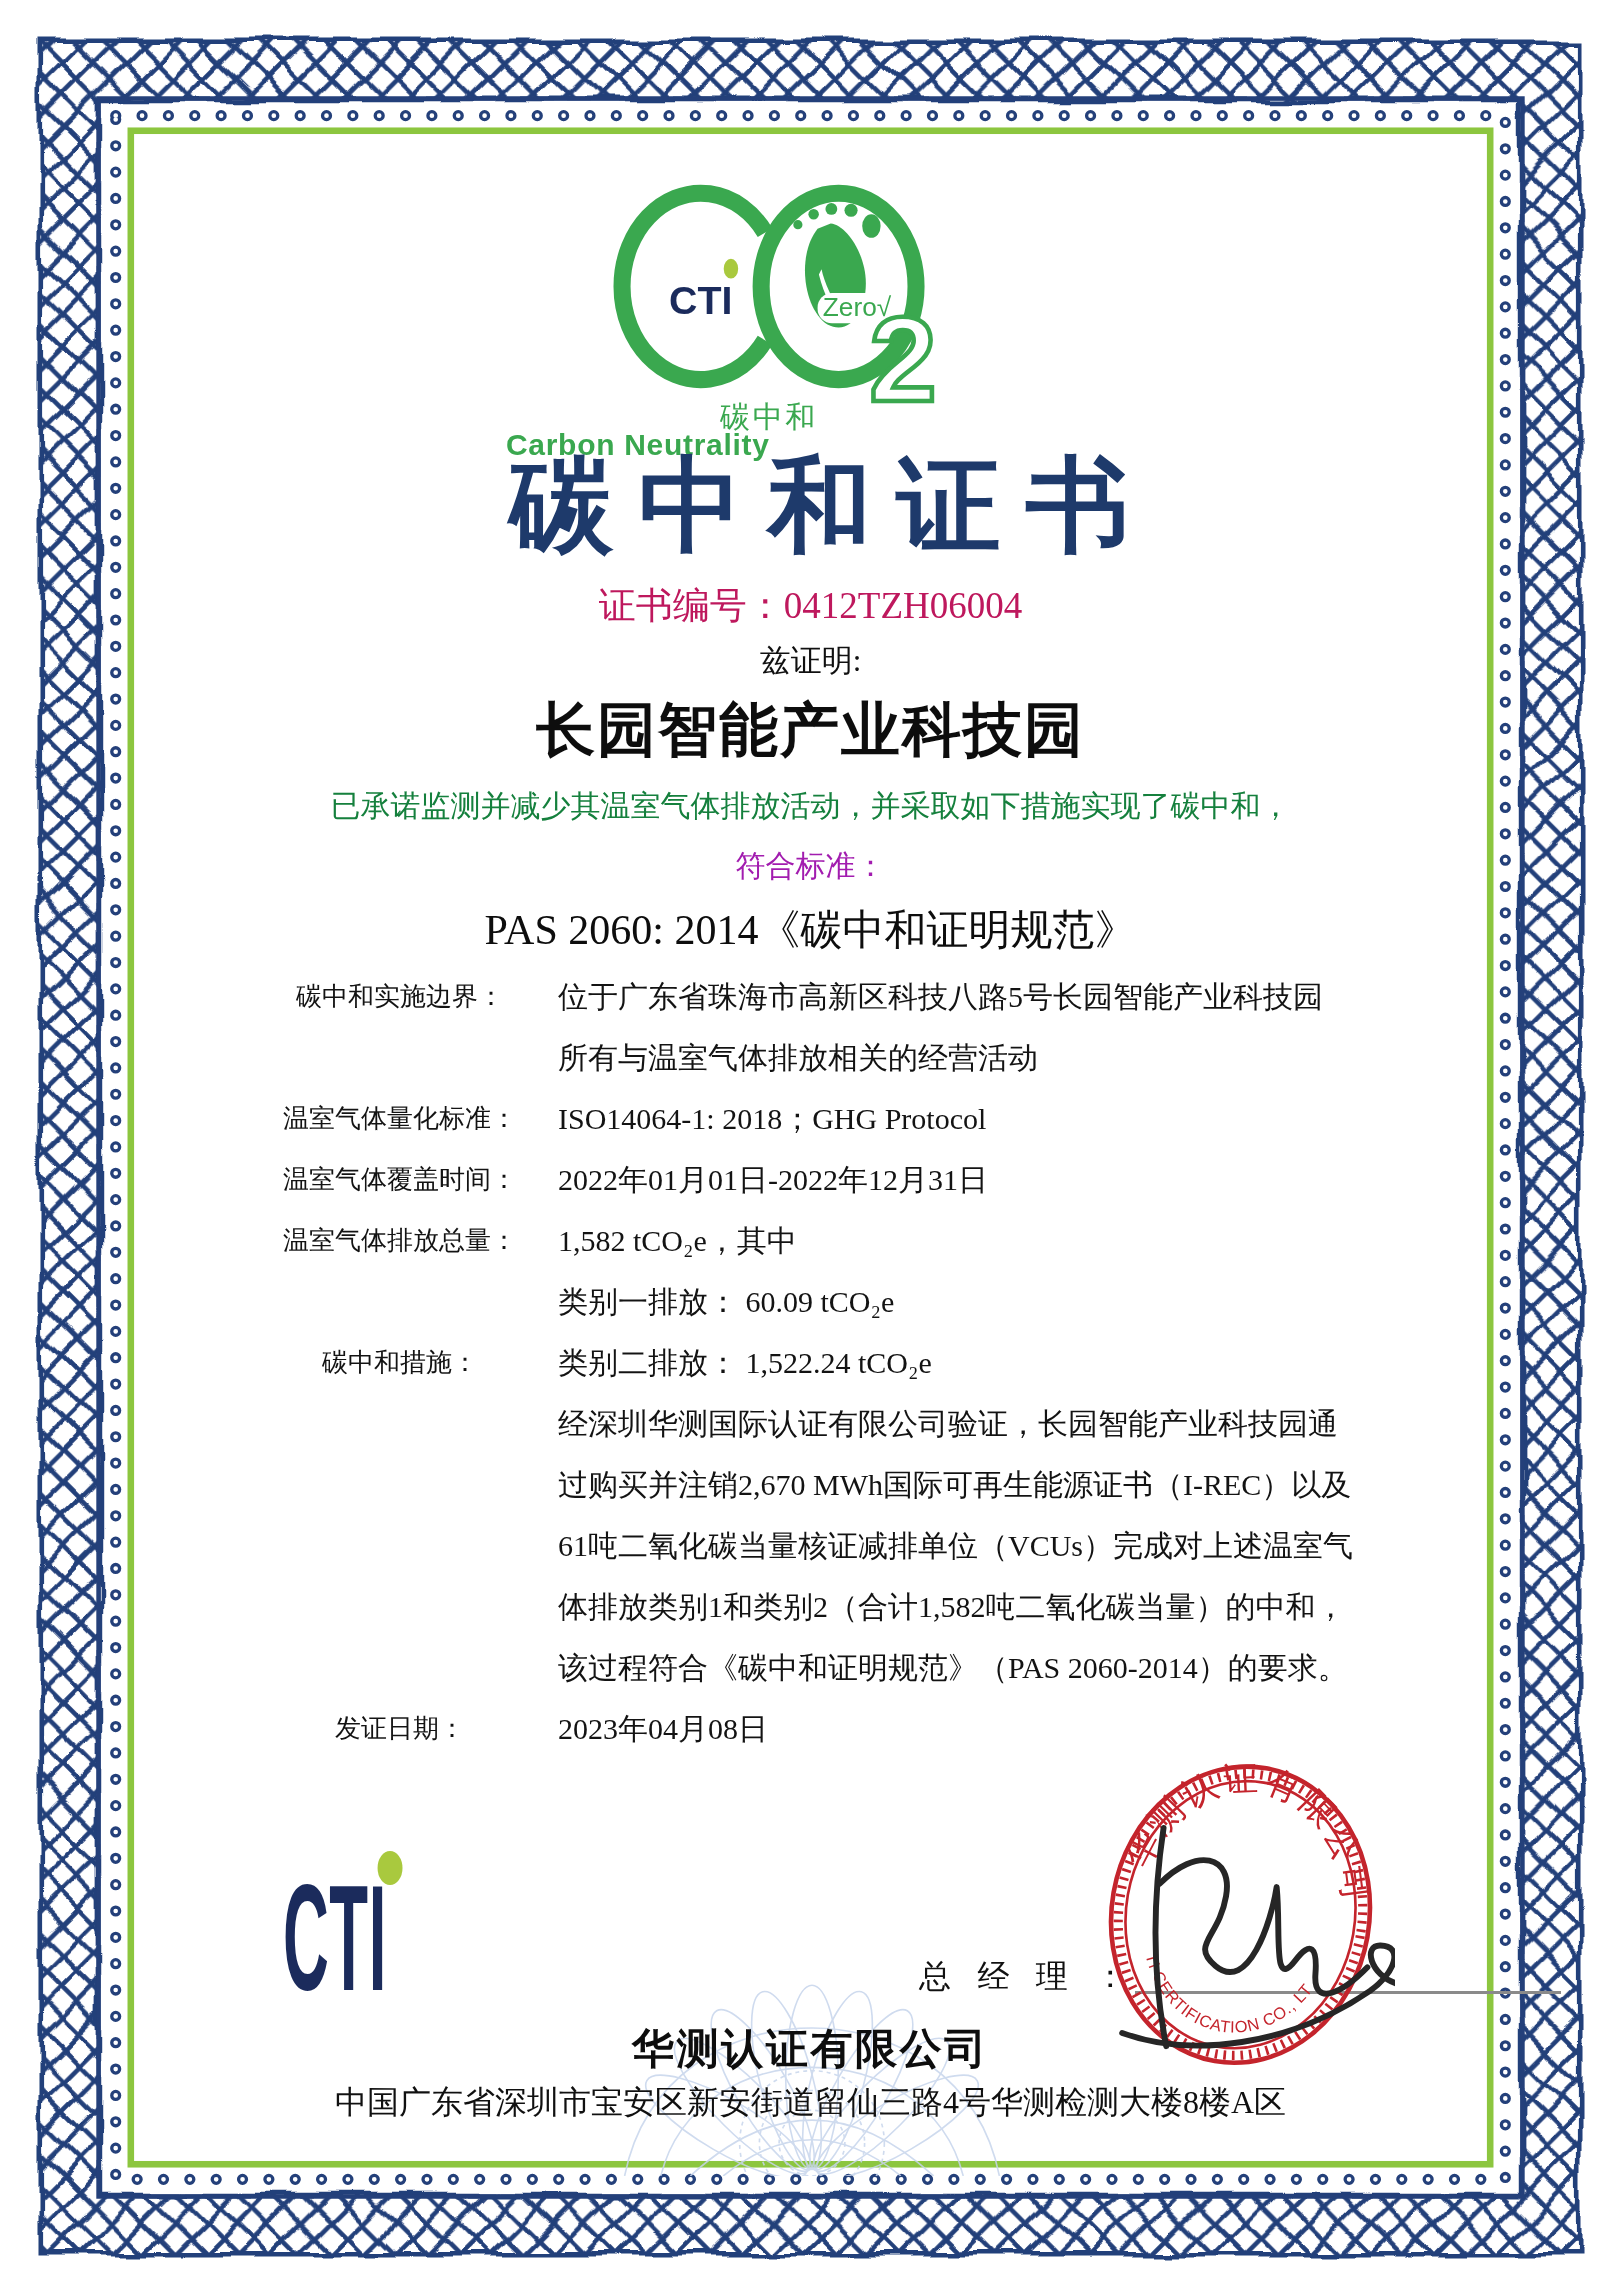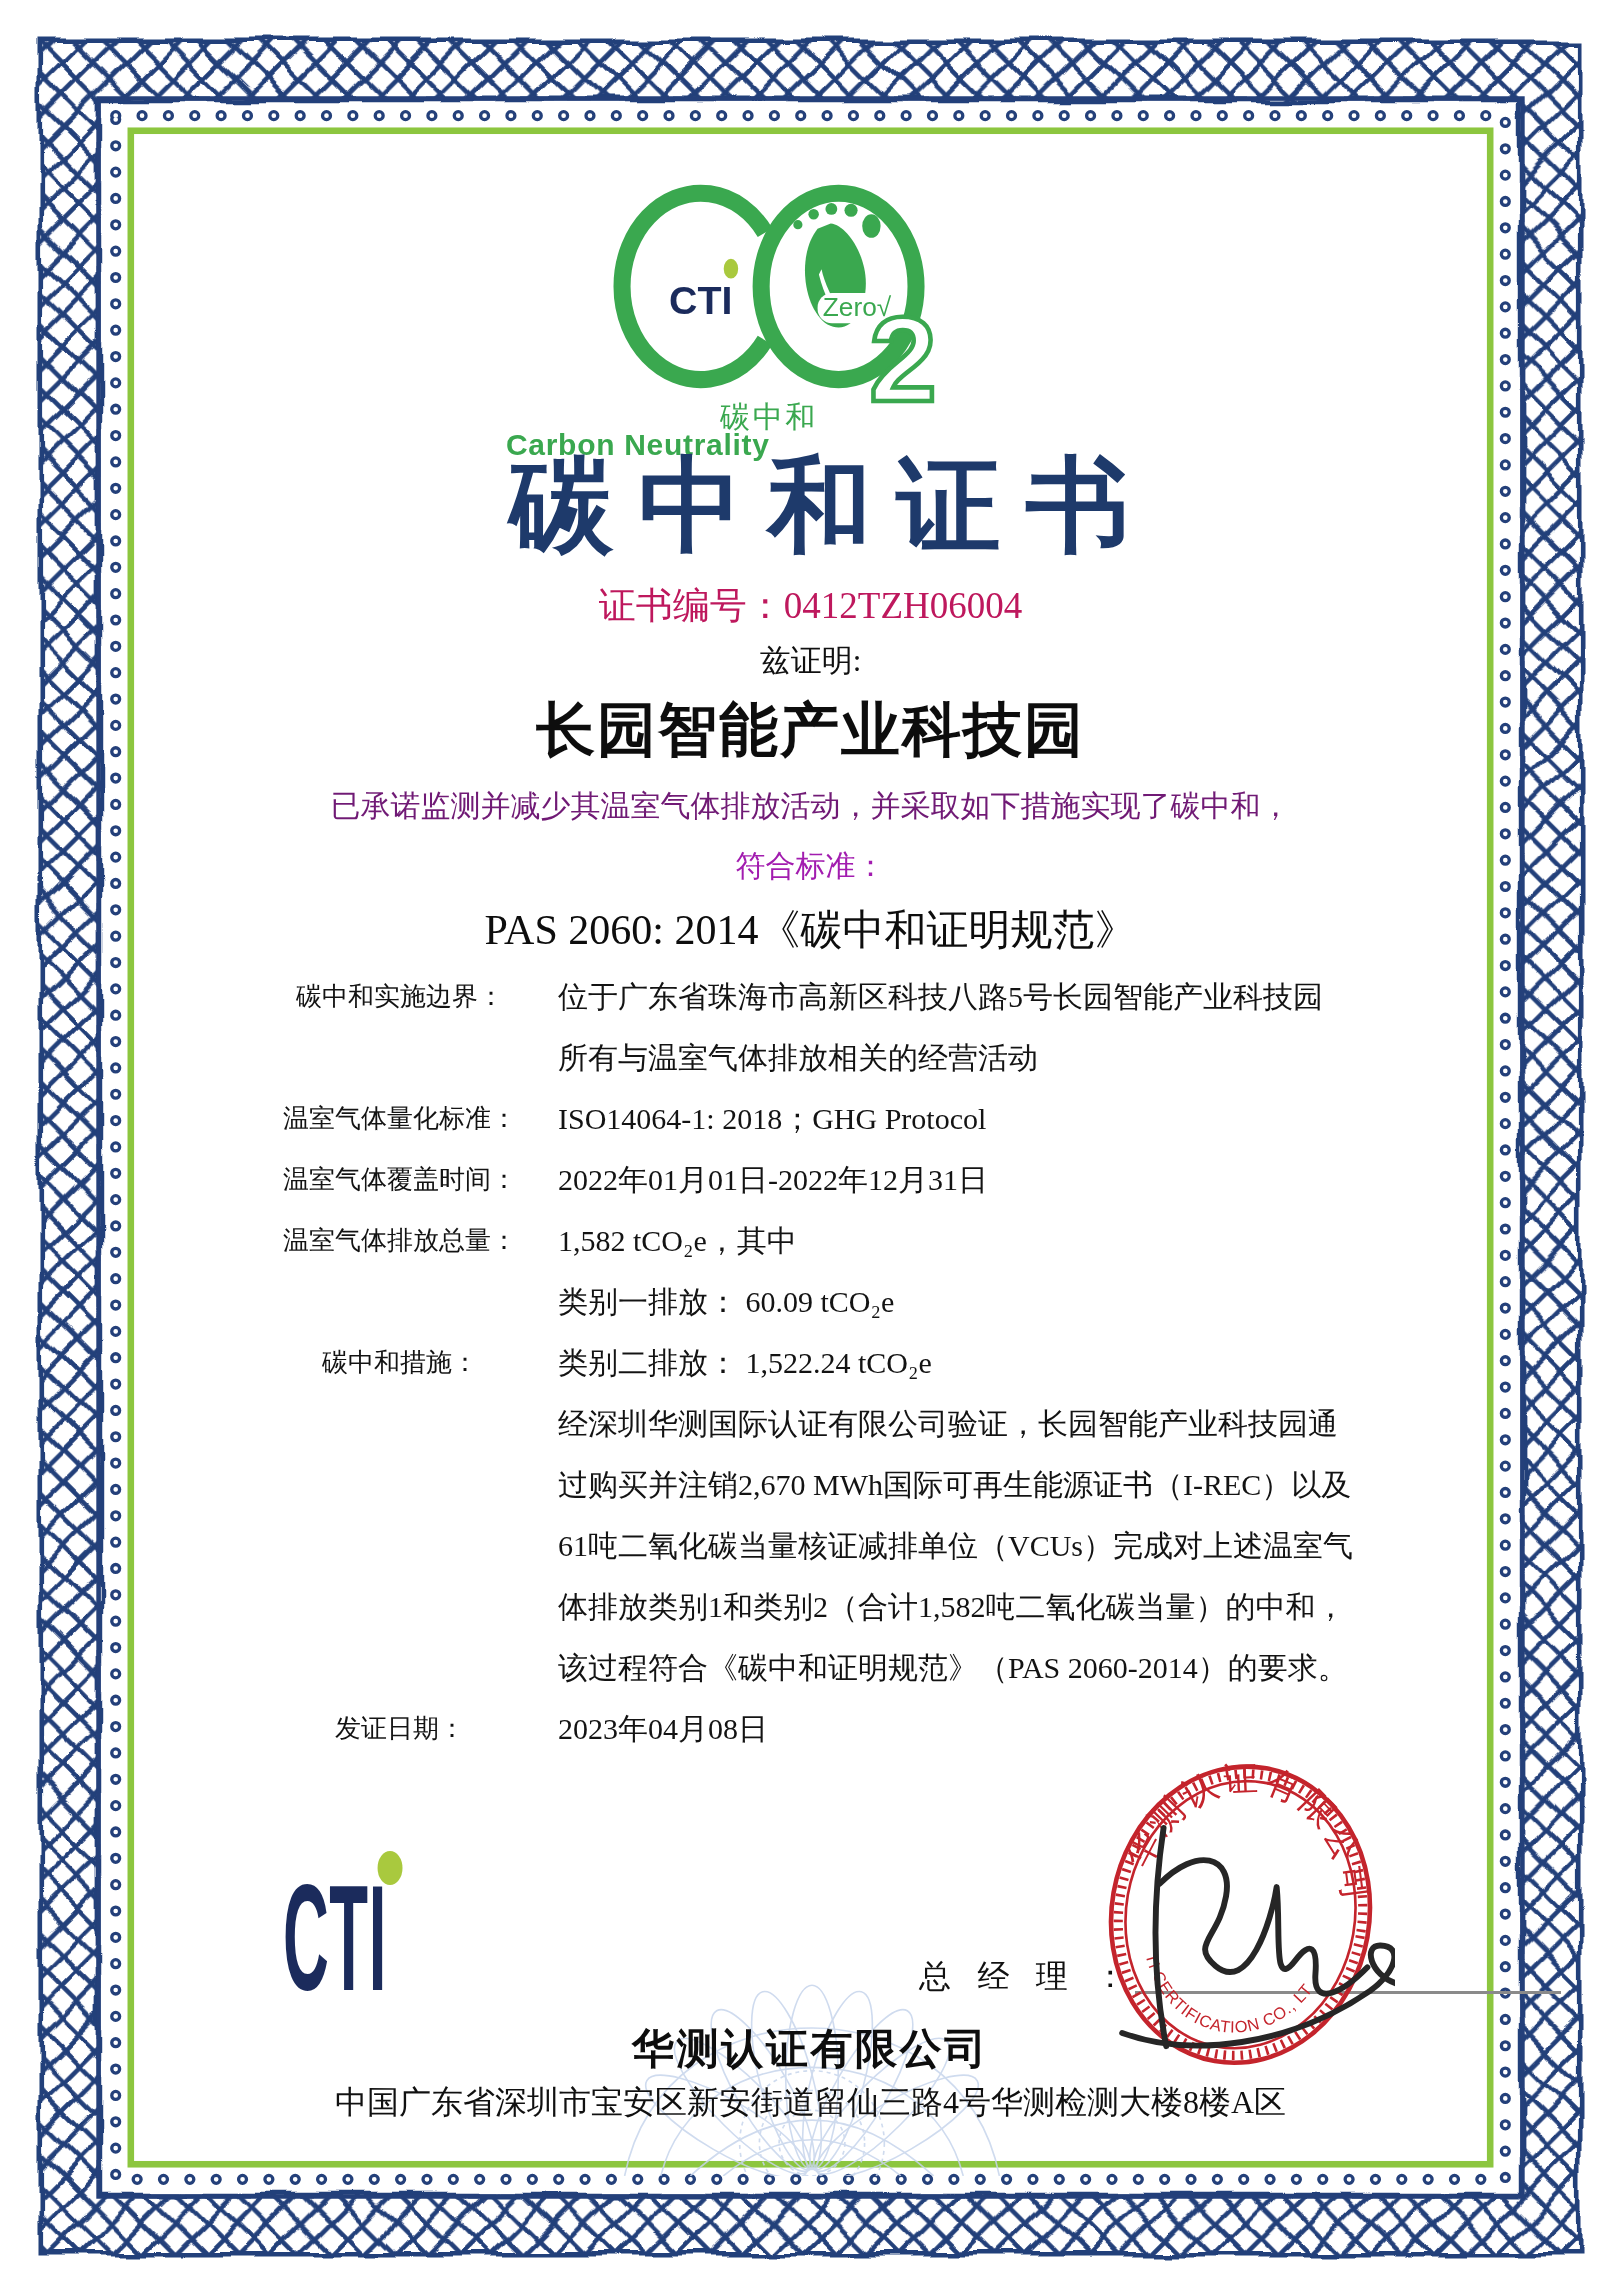--- a/index.html
+++ b/index.html
@@ -17,21 +17,21 @@
   .logo-cap-en{top:428px;left:506px;width:526px;text-align:left;
     font-family:"Liberation Sans",sans-serif;font-size:30px;font-weight:700;color:#3aa84f;letter-spacing:0.7px;}
 
   
   .cert-title{top:451px;font-family:"Liberation Sans",sans-serif;font-weight:700;
     font-size:104px;color:#1e3a6b;letter-spacing:25px;padding-left:43px;line-height:1.05;}
   .cert-no{top:581px;font-size:37px;color:#be185d;}
   .intro{top:640px;font-size:31px;color:#101010;}
   .holder{top:691px;font-family:"Liberation Sans",sans-serif;font-weight:700;
     font-size:59px;color:#0d0d0d;letter-spacing:2px;}
-  .pledge{top:786px;font-size:30px;color:#701a75;}
+  .pledge{top:786px;font-size:30px;color:#15803d;}
   .conform{top:846px;font-size:30px;color:#a21caf;}
   .standard{top:902px;font-size:42px;color:#0d0d0d;}
 
   
   .rows{top:966px;left:276px;width:1091px;}
   .frow{display:flex;height:61px;line-height:61px;}
   .lbl{flex:none;width:248px;text-align:center;font-size:26px;white-space:nowrap;color:#131313;}
   .val{margin-left:34px;font-size:30px;white-space:nowrap;color:#131313;}
 
   

